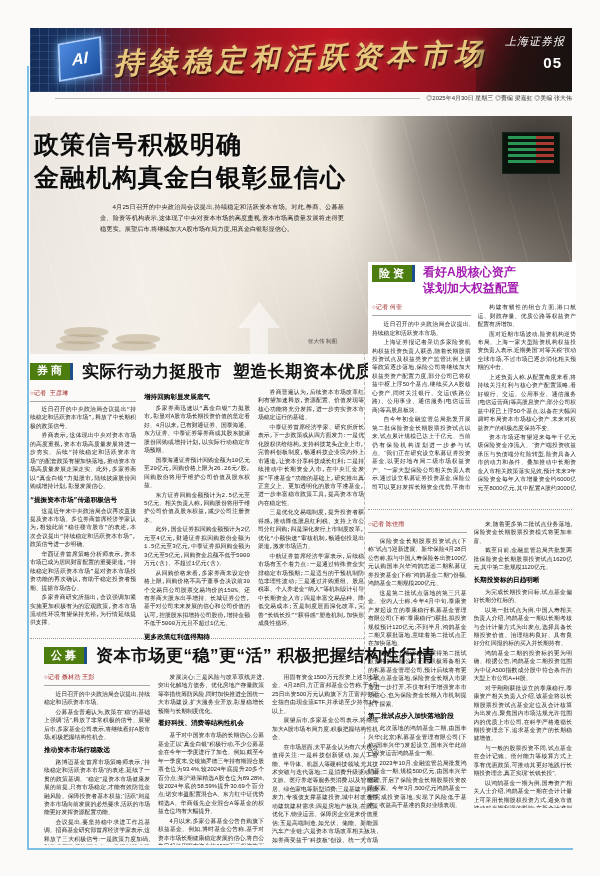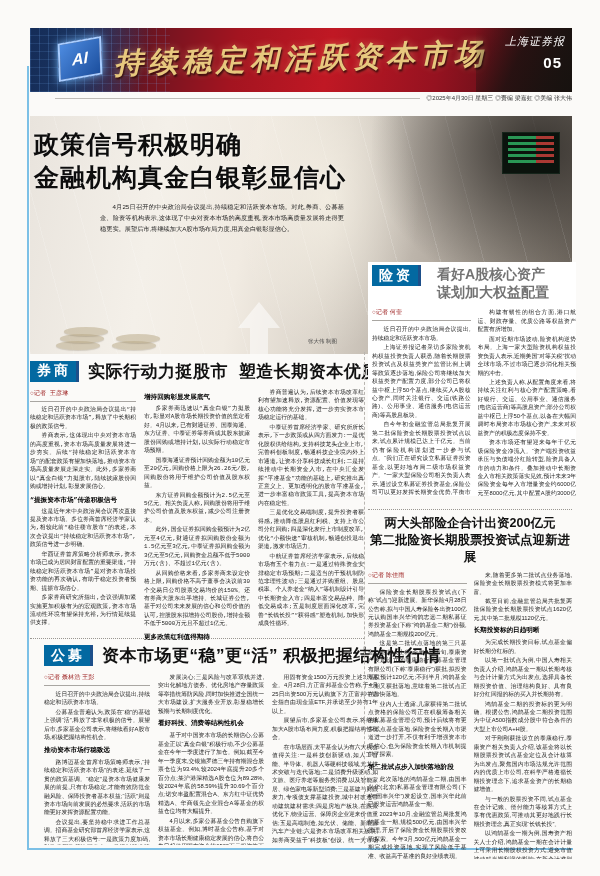--- a/index.html
+++ b/index.html
@@ -50,41 +50,41 @@
   .up-arrow{position:absolute;bottom:-8px;opacity:.55;}
   .up-arrow .tri{width:0;height:0;border-left:21px solid transparent;border-right:21px solid transparent;border-bottom:26px solid #fff;}
   .up-arrow .stem{width:18px;height:34px;background:#fff;margin:0 auto;}
   .hero-head{position:absolute;left:4px;top:12px;color:#0d0d0d;font-weight:900;font-size:25px;line-height:1.32;letter-spacing:1px;
     text-shadow:0 0 3px rgba(255,255,255,.55);}
   .hero-lede{position:absolute;left:70px;top:86px;width:244px;font-size:6.2px;line-height:1.75;color:#1d1d1d;
     text-align:justify;text-indent:2em;}
   .hero-credit{position:absolute;left:278px;top:222px;font-size:5.5px;color:#444;}
 
   
-  .lbl{display:inline-block;background:#0369a1;border-right:3px solid #1d4f8a;color:#fff;font-weight:bold;
-    font-size:14px;letter-spacing:3px;padding:2px 5px 2px 7px;line-height:1.2;flex:0 0 auto;}
+  .lbl{display:inline-block;background:#4d7c0f;border-right:3px solid #1d4f8a;color:#fff;font-weight:bold;
+    font-size:11px;letter-spacing:3px;padding:2px 5px 2px 7px;line-height:1.2;flex:0 0 auto;}
   .sec-band{display:flex;align-items:center;gap:9px;}
   .sec-band .h1{font-size:17px;font-weight:900;color:#111;letter-spacing:.5px;white-space:nowrap;}
   .cols{display:flex;overflow:hidden;}
   .col{flex:1;overflow:hidden;}
   .col p{margin:0 0 1px;font-size:5.8px;line-height:1.46;color:#222;text-align:justify;text-indent:2em;}
   .col h4{margin:4px 0 3px;font-size:6.6px;color:#000;}
   .col .byline{font-size:6.2px;color:#9b1c1c;border-bottom:1px solid #a9a6a2;padding-bottom:3px;margin-bottom:4px;}
 
   .sec-brokers{position:absolute;left:30px;top:360px;width:334px;font-family:Liberation Mono, monospace;}
   .sec-brokers .cols{gap:8px;margin-top:6px;height:256px;}
   .dot-rule-left{position:absolute;left:30px;top:638px;width:334px;border-top:1px dotted #9a9792;}
   .sec-funds{position:absolute;left:44px;top:644px;width:334px;}
   .sec-funds .cols{gap:8px;margin-top:6px;height:172px;}
 
   .v-divider{position:absolute;left:364px;top:352px;height:492px;border-left:1px dashed #b9b6b1;}
 
   .panel-ins{position:absolute;left:368px;top:262px;width:204px;background:#fff;padding:3px 0 0 4px;}
   .head-ins{display:flex;align-items:flex-start;gap:8px;}
-  .head-ins .h2{font-size:14px;font-weight:900;color:#737373;line-height:1.3;margin-left:8px;}
+  .head-ins .h2{font-size:12px;font-weight:900;color:#a21caf;line-height:1.3;}
   .panel-ins .cols{gap:7px;margin-top:7px;height:188px;}
 
   .dot-rule-right{position:absolute;left:368px;top:509px;width:204px;border-top:1px dotted #9a9792;}
 
   .pilot{position:absolute;left:368px;top:515px;width:204px;}
   .pilot-h{text-align:center;font-size:12.5px;font-weight:900;color:#111;line-height:1.35;}
   .pilot .cols{gap:7px;margin-top:5px;height:288px;}
 </style>
 </head>
 <body>
@@ -228,24 +228,20 @@
           <p>面对近期市场波动,险资机构逆势布局。上海一家大型险资机构权益投资负责人表示,近期美国“对等关税”扰动全球市场,不过市场已逐步消化相关预期的冲击。</p>
           <p>上述负责人称,从配置角度来看,将持续关注红利与核心资产配置策略,看好银行、交运、公用事业、通信服务(电信运营商)等高股息资产;部分公司权益中枢已上浮50个基点,以备在大幅回调时布局资本市场核心资产,未来对权益资产的积极态度保持不变。</p>
           <p>资本市场还有望迎来每年千亿元级保险资金净流入。“资产端投资收益承压与负债端分红险转型,险资具备入市的动力和条件。叠加推动中长期资金入市相关政策落实见效,预计未来3年保险资金每年入市增量资金约6000亿元至8000亿元,其中配置A股约3000亿元至4000亿元。”某券商分析师认为。</p>
         </div>
       </div>
   </div>
 
   <div class="dot-rule-right"></div>
 
   <div class="pilot">
-    <div class="pilot-h">
-      <div>两大头部险企合计出资200亿元</div>
-      <div>第二批险资长期股票投资试点迎新进展</div>
-    </div>
     <div class="cols">
         <div class="col">
           <div class="byline">○记者 陈佳雨</div>
           <p>保险资金长期股票投资试点(下称“试点”)迎新进展。新华保险4月28日公告称,拟与中国人寿保险各出资100亿元认购国丰兴华鸿鹄志远二期私募证券投资基金(下称“鸿鹄基金二期”)份额,鸿鹄基金二期规模200亿元。</p>
           <p>这是第二批试点落地的第三只基金。业内人士称,今年4月中旬,泰康资产发起设立的泰康稳行私募基金管理有限公司(下称“泰康稳行”)获批,拟投资规模预计120亿元;不到半月,鸿鹄基金二期又获批落地,意味着第二批试点正在加快落地。</p>
           <p>业内人士透露,几家获得第二批试点资格的保险公司正在积极筹备相关的私募基金管理公司,预计后续将有更多试点基金落地,保险资金长期入市渠道进一步打开,不仅有利于增强资本市场信心,也为保险资金长期入市机制提供了探索。</p>
           <h4>第二批试点步入加快落地阶段</h4>
           <p>此次落地的鸿鹄基金二期,由国丰兴华(北京)私募基金管理有限公司(下称“国丰兴华”)发起设立,国丰兴华此前已投资运营鸿鹄基金一期。</p>
           <p>2023年10月,金融监管总局批复鸿鹄基金一期,规模500亿元,由国丰兴华管理,开启了保险资金长期股票投资改革探索。今年3月,500亿元鸿鹄基金一期完成投资落地,实现了风险低于基准、收益高于基准的良好业绩表现。</p>
         </div>

